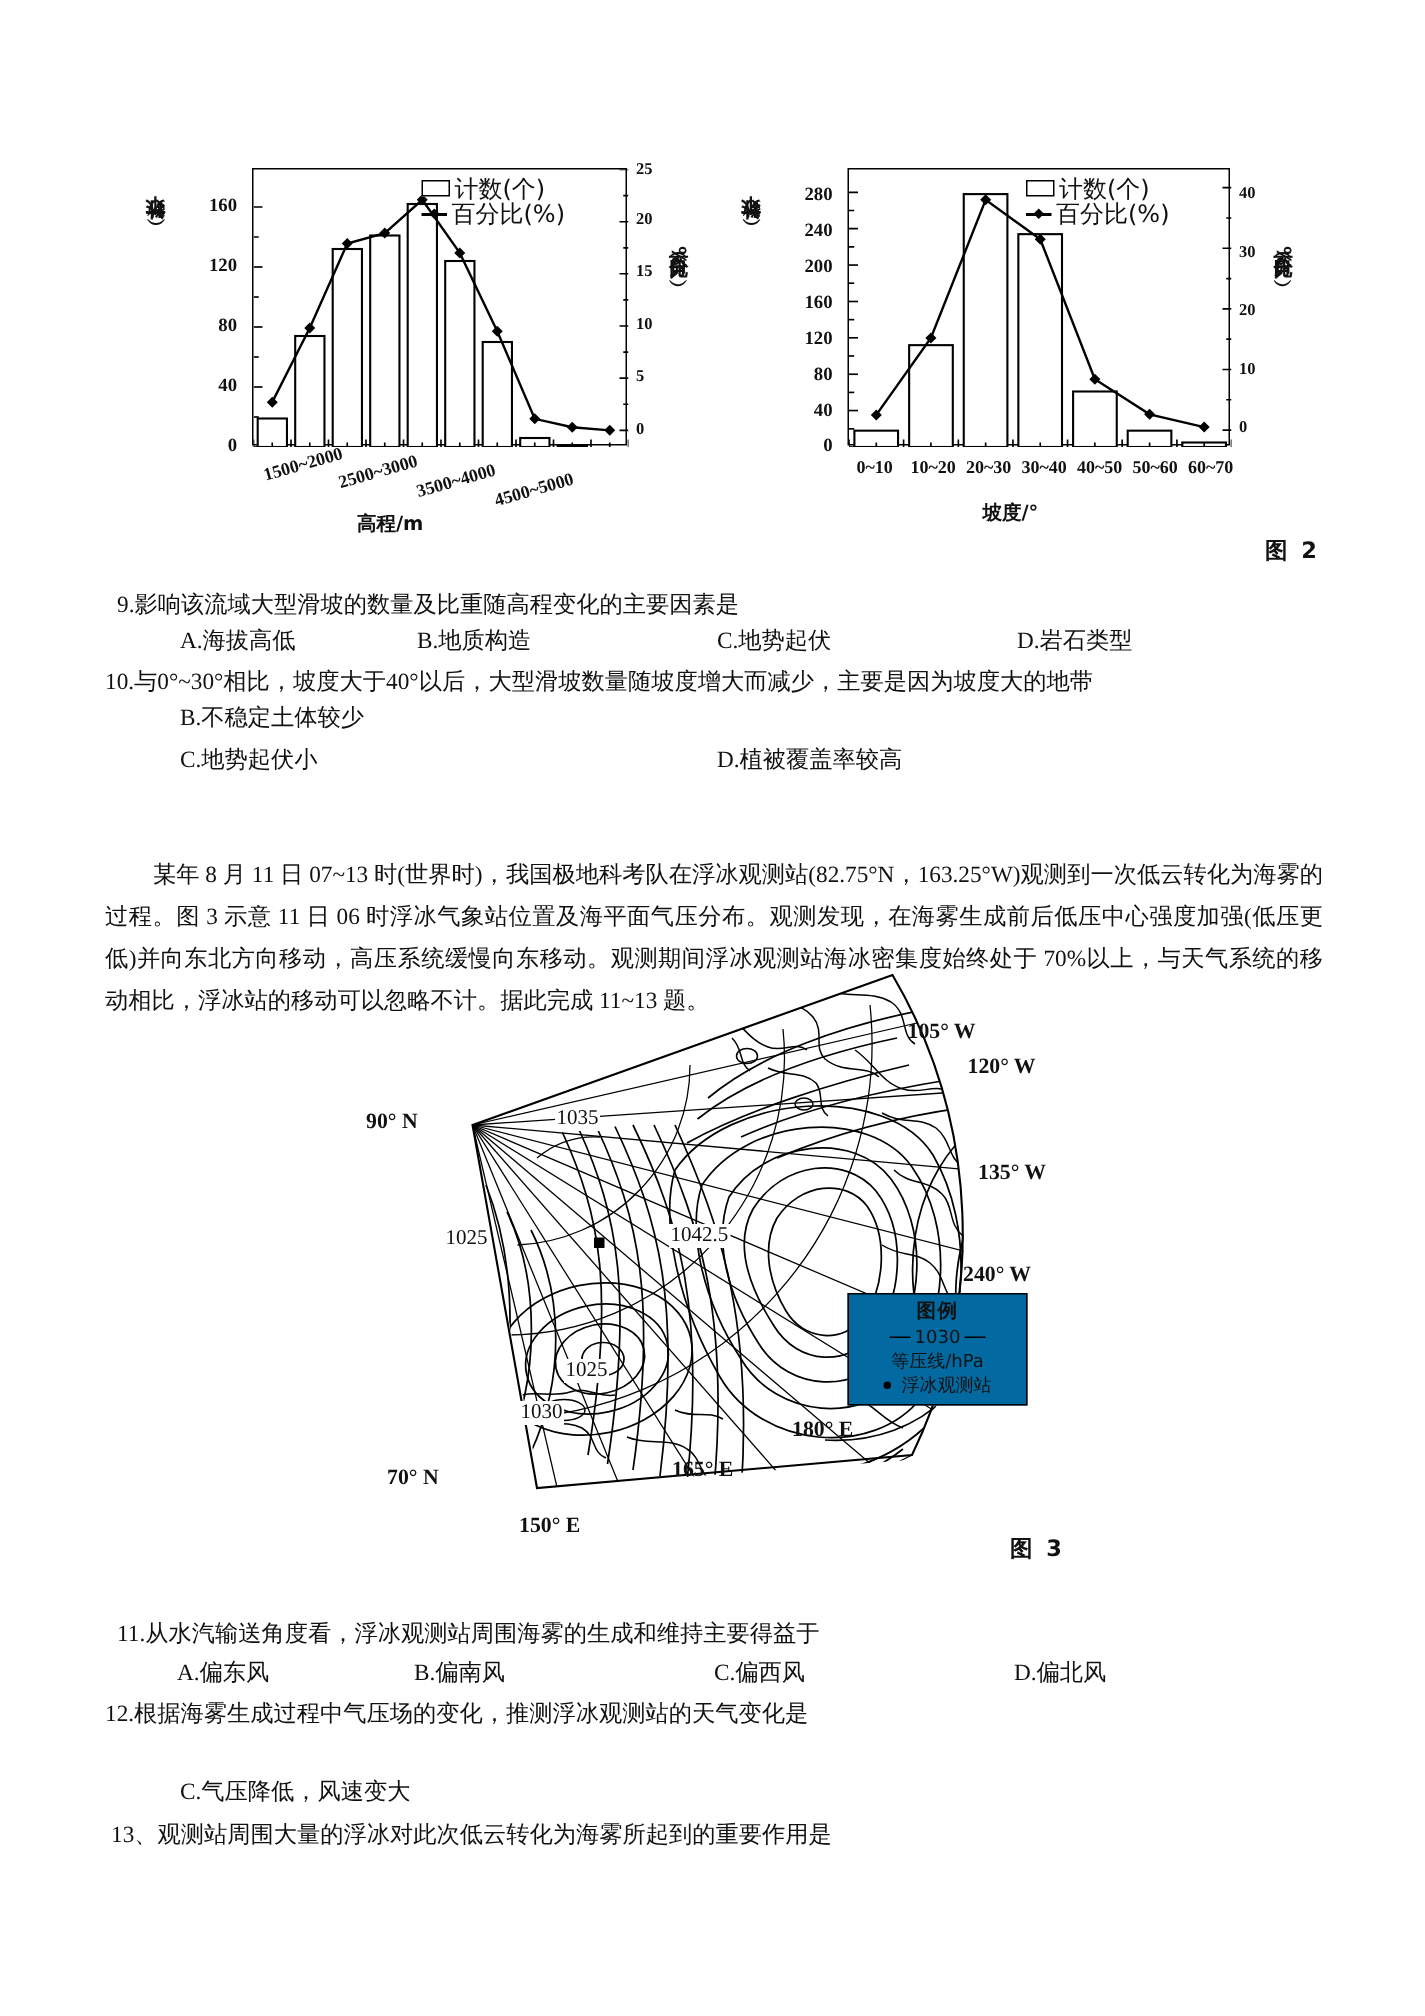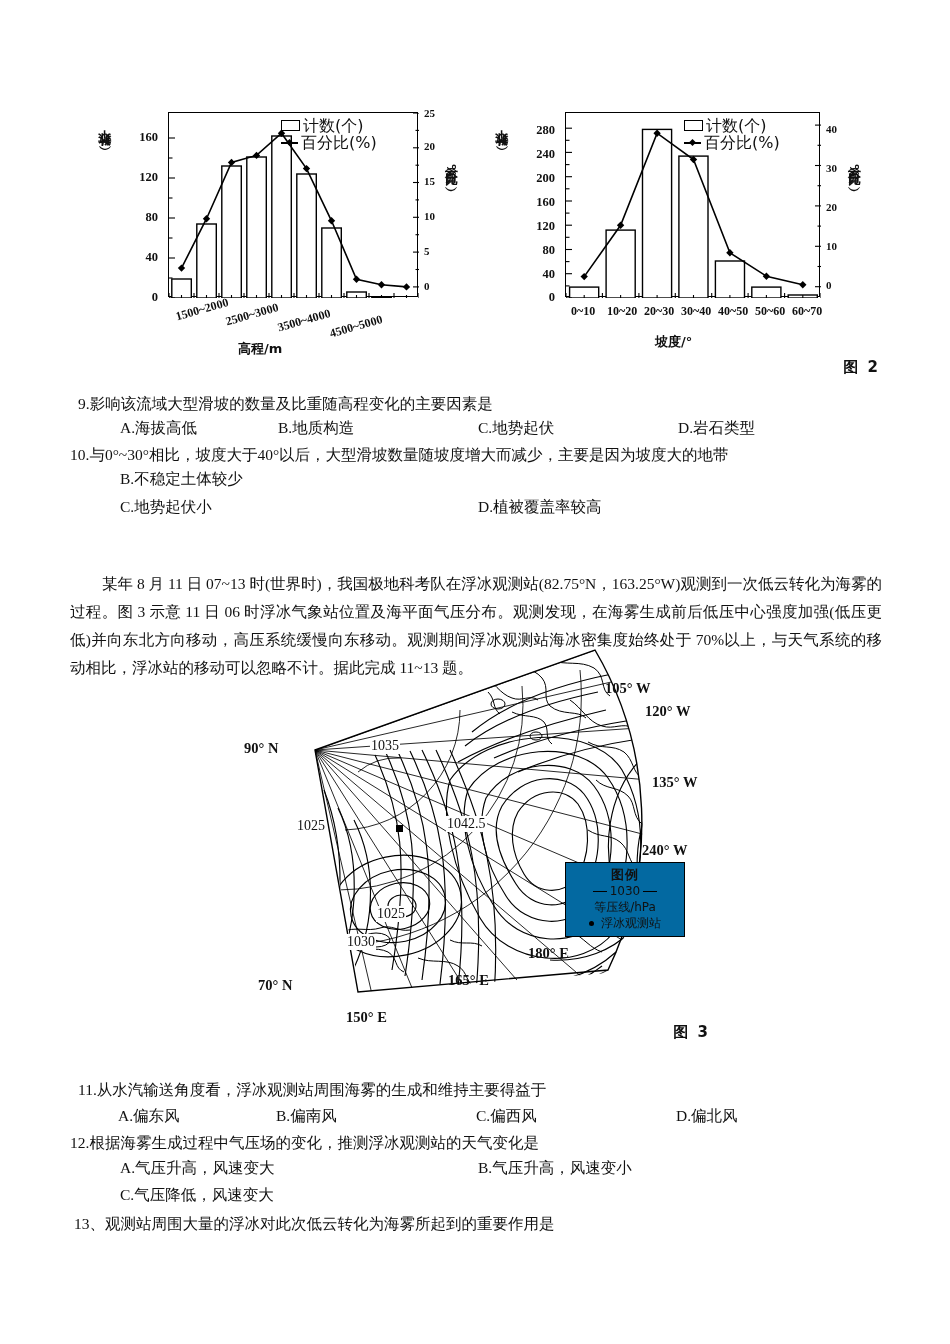--- a/index.html
+++ b/index.html
@@ -625,23 +625,19 @@
 
   <div class="qline" style="left:78px; top:1078px;">11.从水汽输送角度看，浮冰观测站周围海雾的生成和维持主要得益于</div>
   <div class="opt-row opt4" style="left:76px; top:1104px;">
     <span>A.偏东风</span>
     <span>B.偏南风</span>
     <span>C.偏西风</span>
     <span>D.偏北风</span>
   </div>
 
   <div class="qline" style="left:70px; top:1131px;">12.根据海雾生成过程中气压场的变化，推测浮冰观测站的天气变化是</div>
-  <div class="opt-row opt2" style="left:78px; top:1156px;">
-    <span>A.气压升高，风速变大</span>
-    <span>B.气压升高，风速变小</span>
-  </div>
   <div class="opt-row opt2" style="left:78px; top:1183px;">
     <span>C.气压降低，风速变大</span>
   </div>
 
   <div class="qline" style="left:74px; top:1212px;">13、观测站周围大量的浮冰对此次低云转化为海雾所起到的重要作用是</div>
 
 </div>
 
 </body></html>

